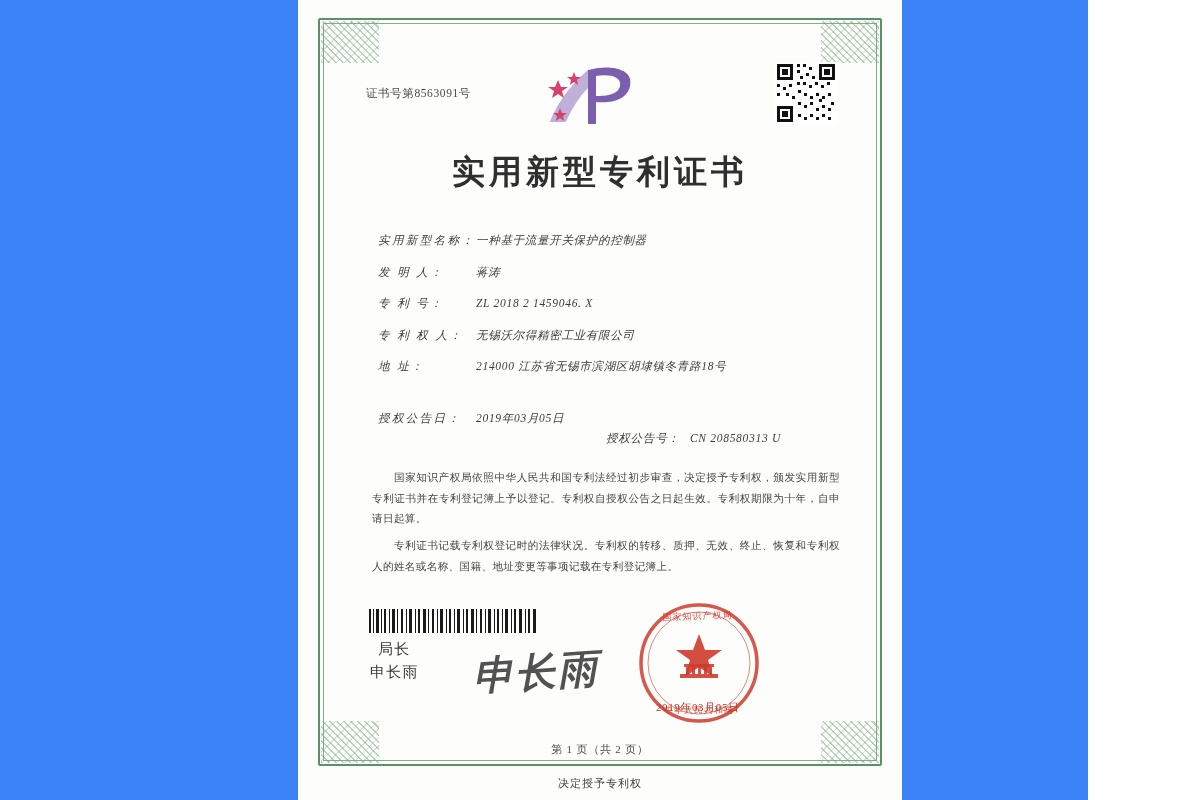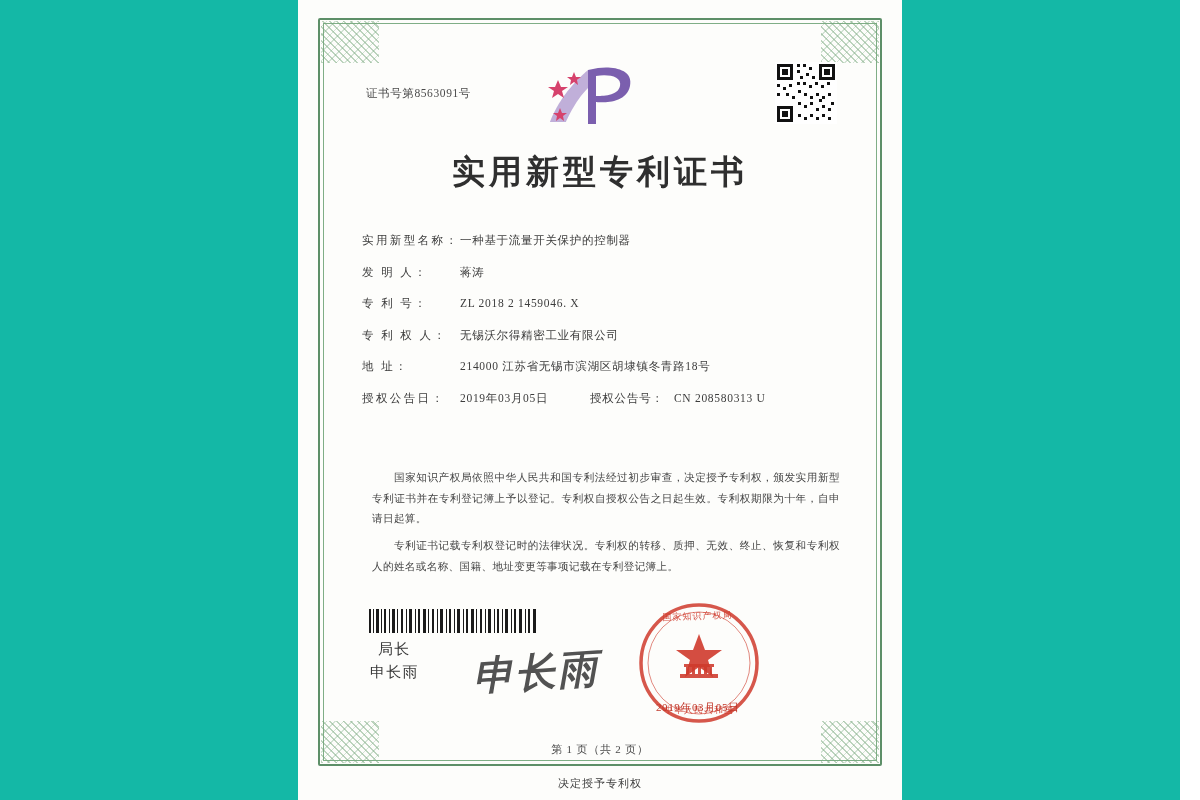--- a/index.html
+++ b/index.html
@@ -8,23 +8,23 @@
     background: #ffffff;
   }
   body {
     width: 1200px;
     height: 800px;
     overflow: hidden;
     font-family: "Liberation Serif", serif;
   }
   .page {
     position: relative;
-    width: 1180px;
+    width: 1088px;
     height: 800px;
-    background: #14b8a6;
+    background: #3b82f6;
   }
   
   .sheet {
     position: absolute;
     left: 298px;
     top: 0px;
     width: 604px;
     height: 800px;
     background: #fdfdfb;
   }
@@ -94,23 +94,24 @@
     top: 150px;
     text-align: center;
     font-size: 33px;
     font-weight: bold;
     letter-spacing: 4px;
     color: #2f2f2f;
     font-family: Liberation Serif, serif;
   }
   .fields {
     position: absolute;
-    left: 64px;
+    left: 80px;
     right: 60px;
     top: 233px;
+    font-style: italic;
   }
   .field-row {
     display: flex;
     align-items: baseline;
     margin-bottom: 16.5px;
     font-size: 11.5px;
     color: #3c3c3c;
     letter-spacing: 0.4px;
   }
   .field-label {
@@ -132,20 +133,21 @@
     color: #3c3c3c;
   }
   .split-left {
     flex: 0 0 228px;
     display: flex;
     align-items: baseline;
   }
   .split-right {
     display: flex;
     align-items: baseline;
+    margin-top: 40px;
   }
   .split-right .field-label {
     width: 84px;
     flex: 0 0 84px;
     letter-spacing: 0.8px;
   }
   .paras {
     position: absolute;
     left: 74px;
     right: 62px;

